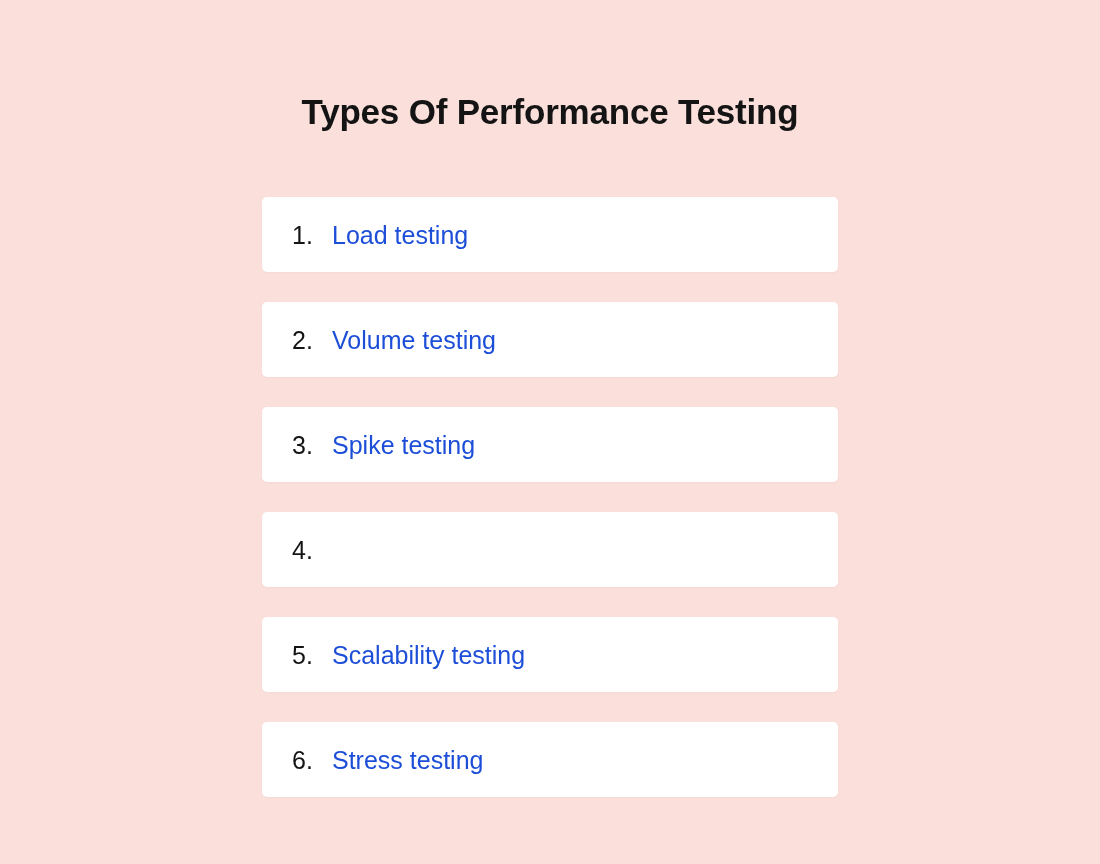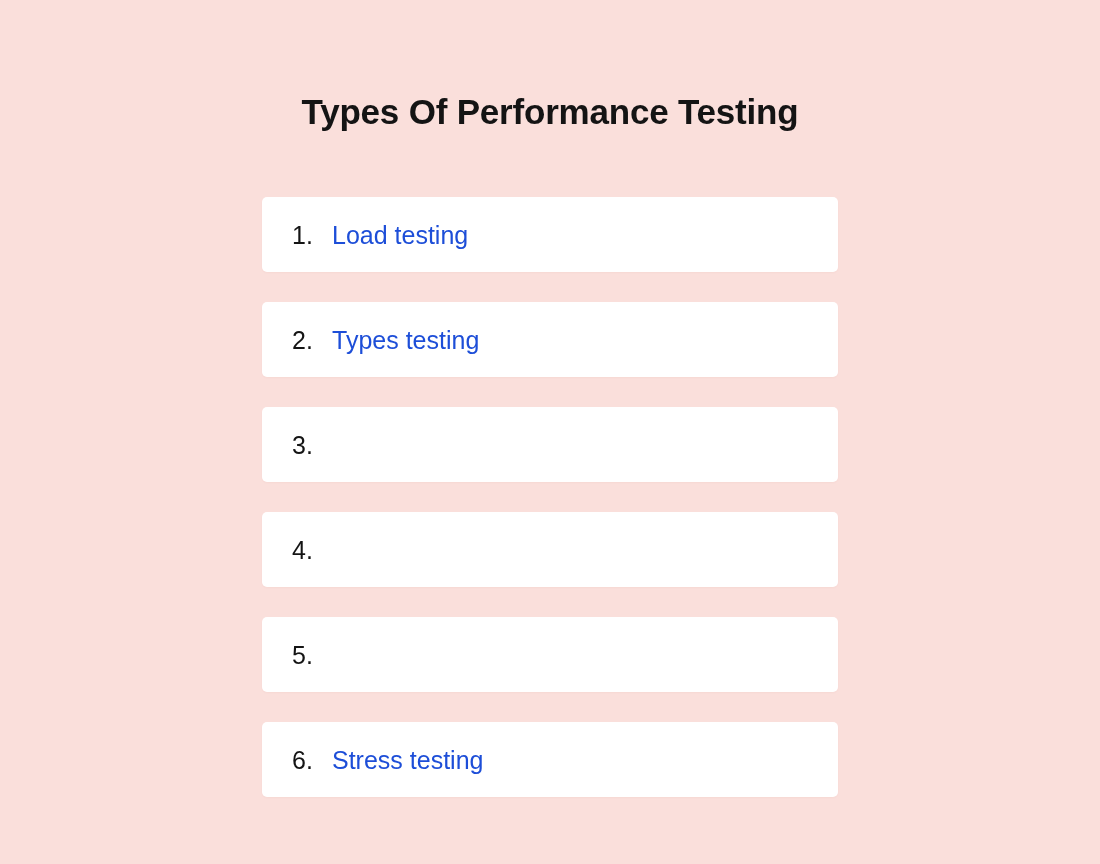--- a/index.html
+++ b/index.html
@@ -81,33 +81,35 @@
 
   <div class="list">
 
     <div class="card">
       <span class="card-num">1.</span>
       <span class="card-label">Load testing</span>
     </div>
 
     <div class="card">
       <span class="card-num">2.</span>
-      <span class="card-label">Types testing</span>
+      <span class="card-label">Volume testing</span>
     </div>
 
     <div class="card">
       <span class="card-num">3.</span>
+      <span class="card-label">Spike testing</span>
     </div>
 
     <div class="card">
       <span class="card-num">4.</span>
     </div>
 
     <div class="card">
       <span class="card-num">5.</span>
+      <span class="card-label">Scalability testing</span>
     </div>
 
     <div class="card">
       <span class="card-num">6.</span>
       <span class="card-label">Stress testing</span>
     </div>
 
   </div>
 
 </div>

